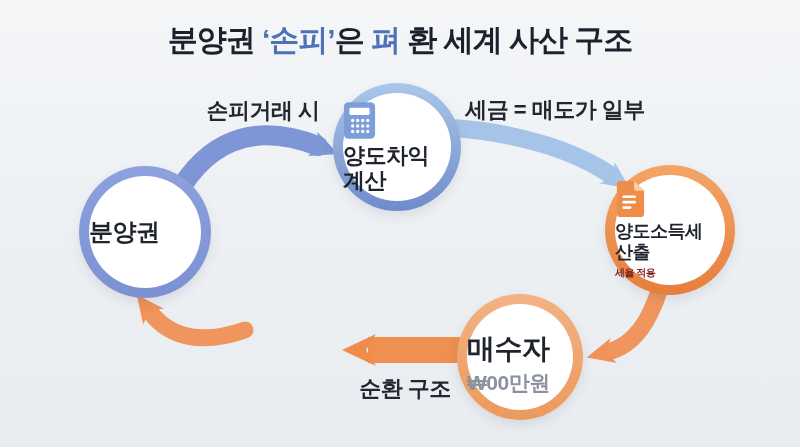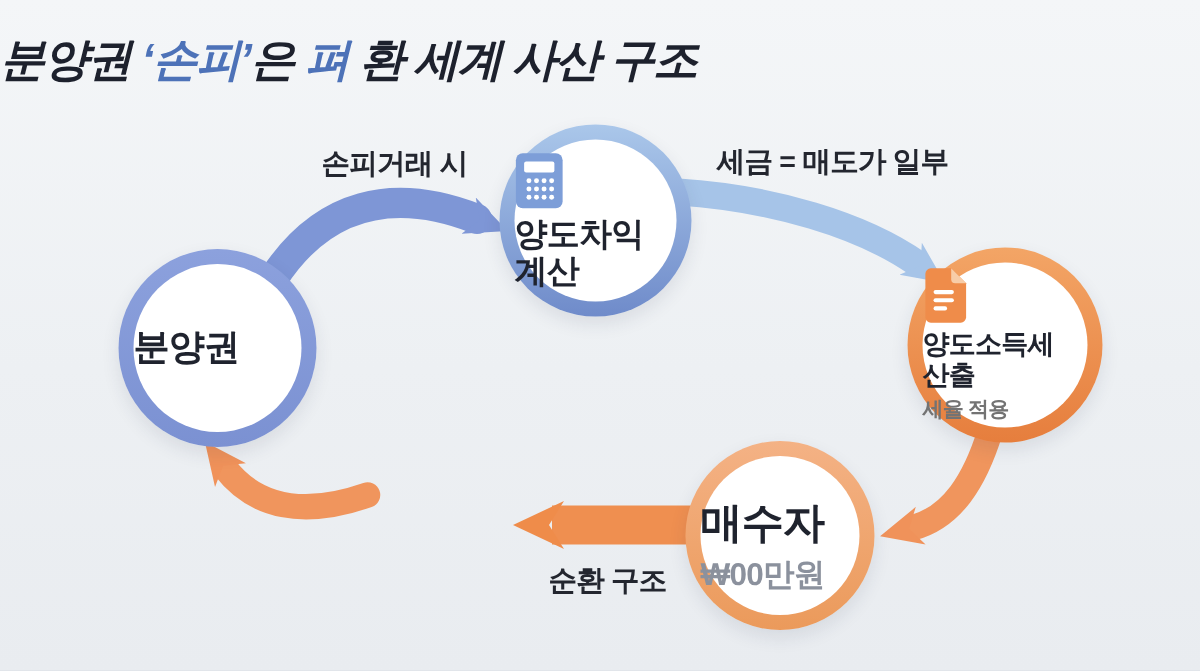--- a/index.html
+++ b/index.html
@@ -2,27 +2,27 @@
 <html><head>
 <meta charset="utf-8">
 <style>
   html,body{margin:0;padding:0;background:#dfe3e8;}
   .stage{
     position:relative;width:800px;height:447px;overflow:hidden;
     background:linear-gradient(180deg,#f4f6f8 0%,#edf0f3 55%,#e9ecf0 100%);
     font-family:"Liberation Sans","DejaVu Sans",sans-serif;
   }
   .title{
-    position:absolute;top:20px;left:0;width:100%;text-align:left;
-    font-size:30px;font-weight:900;letter-spacing:-1px;color:#1d212d;white-space:nowrap;font-style:italic;
+    position:absolute;top:20px;left:0;width:100%;text-align:center;
+    font-size:30px;font-weight:900;letter-spacing:-1px;color:#1d212d;white-space:nowrap;
   }
   .title .accent{color:#4d72b8;}
   .arrow-layer{position:absolute;left:0;top:0;}
   .flow-label{
-    position:absolute;text-align:center;font-size:19px;font-weight:800;
+    position:absolute;text-align:center;font-size:22px;font-weight:800;
     color:#23262f;letter-spacing:-0.5px;white-space:nowrap;
   }
   .label-sonpi{left:183px;top:96px;width:160px;}
   .label-taxeq{left:453px;top:95px;width:204px;}
   .label-cycle{left:345px;top:374px;width:120px;}
   .node{
     position:absolute;border-radius:50%;
     box-shadow:0 5px 12px rgba(40,50,80,0.10);
   }
   .node-inner{
@@ -35,21 +35,21 @@
   .node-sale    {background:linear-gradient(180deg,#8ca1dd 0%,#7b91d2 100%);}
   .node-sale .node-line{font-size:24px;}
   .node-gain    {left:333px;top:83px; width:128px;height:128px;background:linear-gradient(180deg,#aac7ea 0%,#6f8bca 100%);}
   .node-gain .node-line{font-size:22px;}
   .node-tax     {left:605px;top:165px;width:130px;height:130px;background:linear-gradient(180deg,#f3a566 0%,#e67e3d 100%);}
   .node-tax .node-line{font-size:18px;}
   .node-buyer   {left:457px;top:294px;width:126px;height:126px;background:linear-gradient(180deg,#f4b285 0%,#eb9a5b 100%);}
   .node-buyer .node-line{font-size:28px;margin-top:16px;}
   .node-readd   {left:207px;top:292px;width:126px;height:126px;background:linear-gradient(180deg,#f0955b 0%,#e17a3c 100%);}
   .node-readd .node-line{font-size:22px;}
-  .node-sub-small{font-size:14px;font-weight:700;color:#737373;margin-top:3px;letter-spacing:-0.5px;}
+  .node-sub-small{font-size:10px;font-weight:700;color:#7f1d1d;margin-top:3px;letter-spacing:-0.5px;}
   .node-sub-big{font-size:21px;font-weight:800;color:#8b919d;margin-top:4px;letter-spacing:-0.5px;}
   .node-icon{display:block;margin-bottom:3px;line-height:0;}
 </style>
 </head>
 <body>
 
 <div class="stage">
 
   <svg class="arrow-layer" width="800" height="447" viewBox="0 0 800 447">
     <defs>

